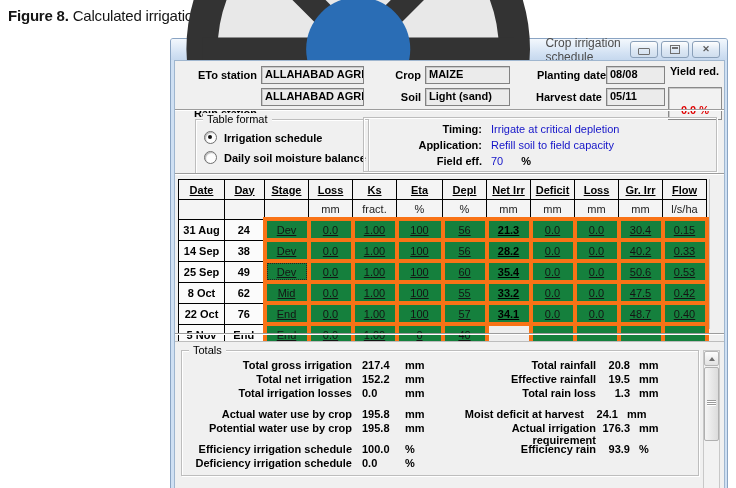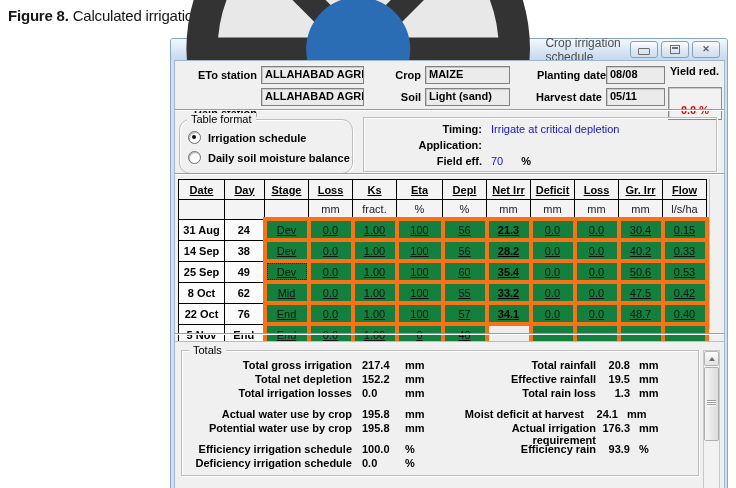--- a/index.html
+++ b/index.html
@@ -119,39 +119,40 @@
       <div class="lbl" style="left:344px;top:8px;width:87px;">Planting date</div>
       <div class="field" style="left:431px;top:5px;width:54px;">08/08</div>
       <div class="lbl" style="left:340px;top:30px;width:87px;">Harvest date</div>
       <div class="field" style="left:431px;top:27px;width:54px;">05/11</div>
 
       <div class="lbl" style="left:492px;top:4px;width:55px;text-align:center;">Yield red.</div>
       <div class="redbox" style="left:493px;top:26px;width:52px;height:15px;">0.0 %</div>
 
       <div class="divider" style="top:48px;"></div>
 
-      <div class="gbox" style="left:4px;top:58px;width:172px;height:53px;border-radius:11px;">
+      <div class="gbox" style="left:20px;top:58px;width:172px;height:53px;">
         <div class="gbox-legend">Table format</div>
         <div class="radio-row" style="left:8px;top:11px;">
           <span class="radio sel"></span>
           <span class="radio-label">Irrigation schedule</span>
         </div>
         <div class="radio-row" style="left:8px;top:31px;">
           <span class="radio"></span>
           <span class="radio-label">Daily soil moisture balance</span>
         </div>
       </div>
 
       <div class="gbox" style="left:188px;top:56px;width:352px;height:53px;">
         <div class="set-row" style="top:5px;">
           <span class="set-lbl">Timing:</span>
           <span class="set-val">Irrigate at critical depletion</span>
         </div>
         <div class="set-row" style="top:21px;">
           <span class="set-lbl">Application:</span>
+          <span class="set-val">Refill soil to field capacity</span>
         </div>
         <div class="set-row" style="top:37px;">
           <span class="set-lbl">Field eff.</span>
           <span class="set-val">70</span>
           <span class="set-unit">%</span>
         </div>
       </div>
 
       <div class="divider" style="top:112px;"></div>
 
@@ -292,21 +293,21 @@
       <div class="lower-panel">
         <div class="gbox" style="left:6px;top:8px;width:516px;height:124px;">
           <div class="gbox-legend">Totals</div>
 
           <div class="t-row tl" style="left:4px;top:8px;">
             <span class="t-lbl">Total gross irrigation</span>
             <span class="t-val">217.4</span>
             <span class="t-unit">mm</span>
           </div>
           <div class="t-row tl" style="left:4px;top:22px;">
-            <span class="t-lbl">Total net depletion</span>
+            <span class="t-lbl">Total net irrigation</span>
             <span class="t-val">152.2</span>
             <span class="t-unit">mm</span>
           </div>
           <div class="t-row tl" style="left:4px;top:36px;">
             <span class="t-lbl">Total irrigation losses</span>
             <span class="t-val">0.0</span>
             <span class="t-unit">mm</span>
           </div>
           <div class="t-row tl" style="left:4px;top:57px;">
             <span class="t-lbl">Actual water use by crop</span>

